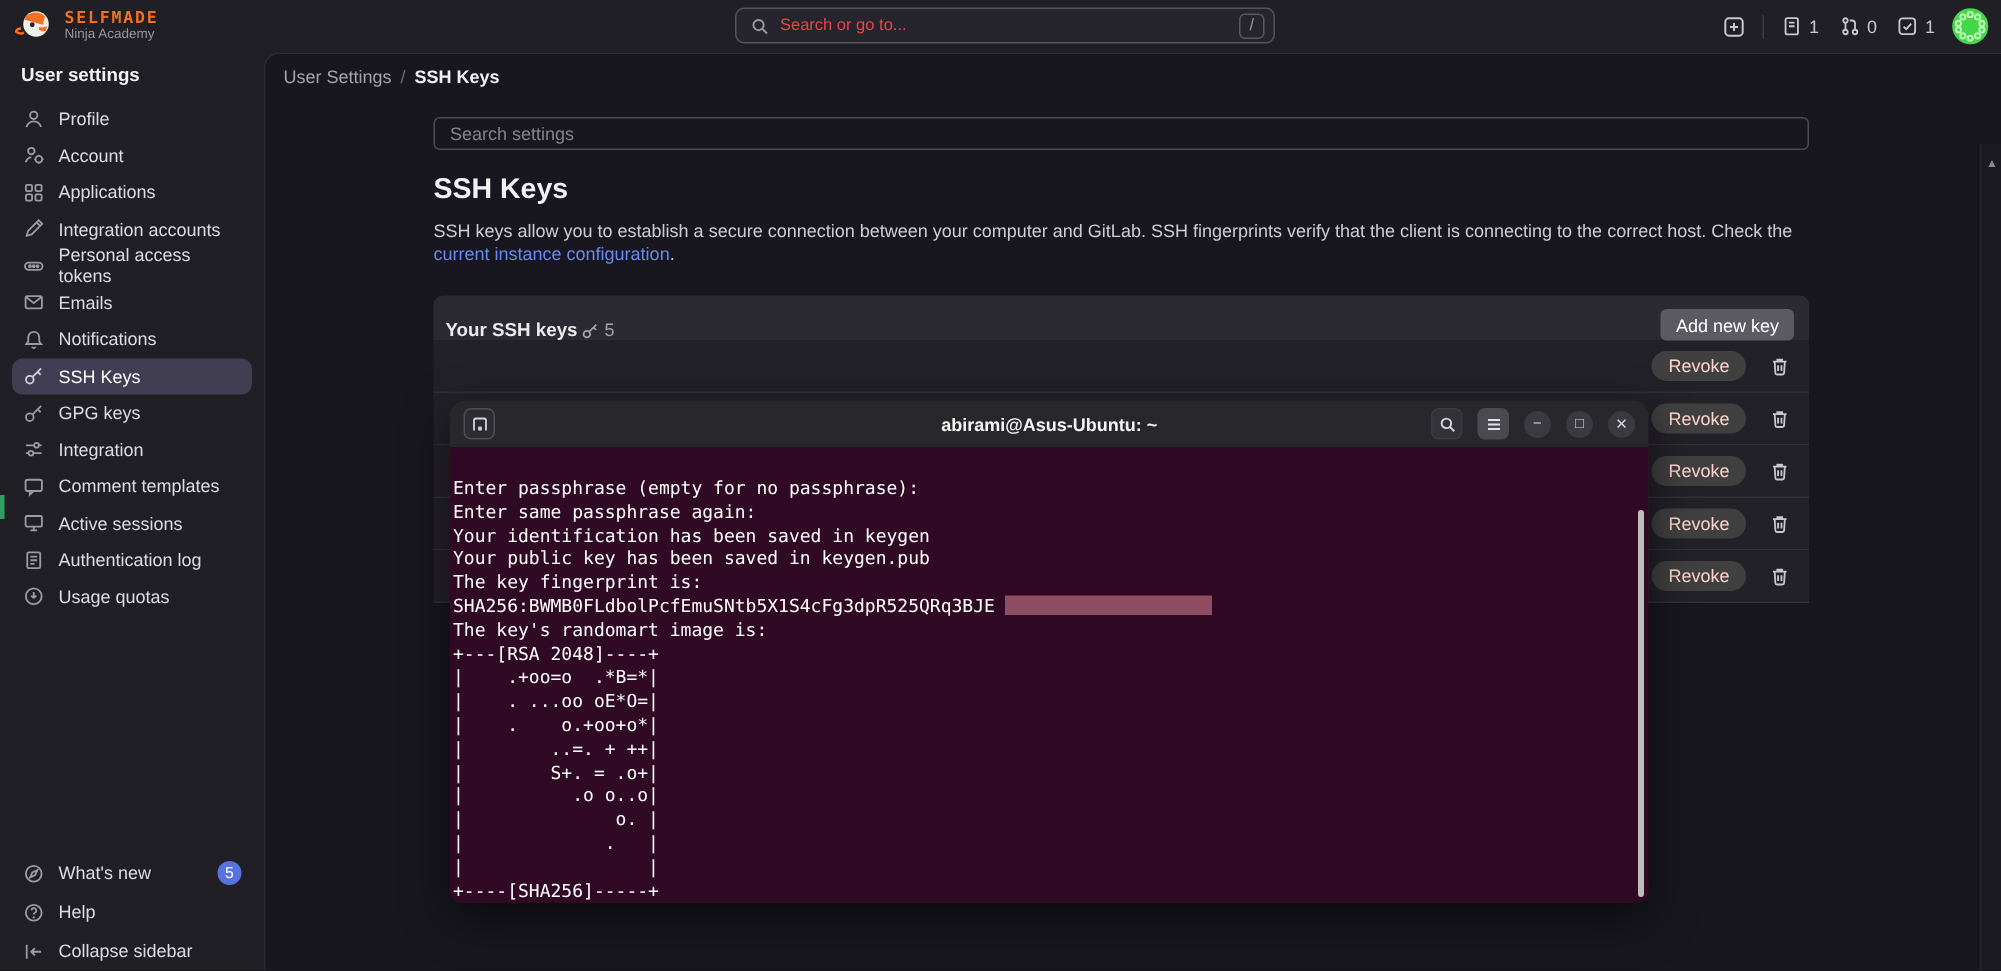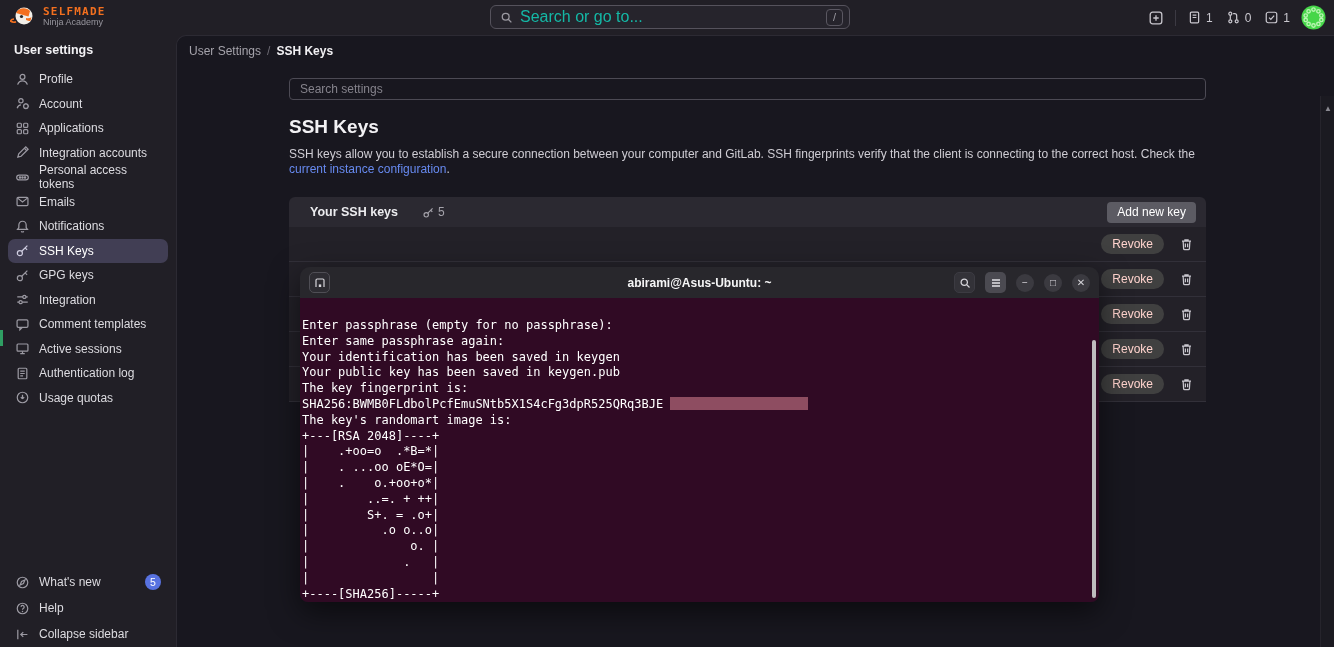--- a/index.html
+++ b/index.html
@@ -8,21 +8,21 @@
     background:#211f26;font-family:"Liberation Sans",sans-serif;color:#ececef;font-size:12px;}
 
   
   #topbar{position:absolute;left:0;top:0;width:1334px;height:35px;background:#211f26;}
   #brand{position:absolute;left:10px;top:3px;display:flex;align-items:center;gap:6px;}
   #brand .btxt{line-height:1.05;}
   .brand-name{font-weight:bold;font-size:11px;letter-spacing:1.2px;color:#f4701f;font-family:"DejaVu Sans Mono",monospace;}
   .brand-sub{font-size:9px;color:#97959d;}
   #global-search{position:absolute;left:490px;top:5px;width:360px;height:24px;background:#26242c;
     border:1px solid #55525c;border-radius:6px;display:flex;align-items:center;padding:0 6px 0 9px;gap:7px;cursor:text;}
-  #global-search .ph{color:#14b8a6;font-size:16px;flex:1;}
+  #global-search .ph{color:#ef4444;font-size:11px;flex:1;}
   .slash-hint{width:17px;height:17px;border:1px solid #5a5761;border-radius:4px;color:#9b99a1;
     display:flex;align-items:center;justify-content:center;font-size:11px;}
   #topbar-right{position:absolute;right:8px;top:0;height:35px;display:flex;align-items:center;gap:11px;}
   .tb-divider{width:1px;height:16px;background:#3c3a43;}
   .counter{display:flex;align-items:center;gap:4px;color:#cac8cf;}
   .icon-btn{display:flex;align-items:center;justify-content:center;color:#cac8cf;cursor:pointer;}
   #avatar{width:25px;height:25px;border-radius:50%;}
 
   
   #sidebar{position:absolute;left:0;top:35px;width:176px;height:612px;background:#211f26;}
@@ -47,22 +47,22 @@
   #breadcrumb .bc-b{color:#f1f0f3;font-weight:bold;}
   #settings-search{position:absolute;left:112px;top:42px;width:917px;height:22px;background:transparent;
     border:1px solid #4c4a54;border-radius:4px;color:#ececef;padding:0 10px;font-size:12px;outline:none;}
   #settings-search::placeholder{color:#85838c;}
   #page-title{position:absolute;left:112px;top:80px;font-size:19px;font-weight:bold;color:#f2f1f4;}
   #page-desc{position:absolute;left:112px;top:111px;width:910px;line-height:15px;color:#cfcdd4;font-size:12px;}
   #page-desc a{color:#678af0;text-decoration:none;cursor:pointer;}
 
   
   #panel{position:absolute;left:112px;top:161px;width:917px;height:241px;border-radius:6px 6px 0 0;}
-  #panel-head{height:30px;background:#2b2931;border-radius:6px 6px 0 0;display:flex;align-items:center;
-    padding:0 10px 0 21px;gap:24px;}
+  #panel-head{height:30px;background:#2b2931;border-radius:6px 6px 0 0;display:flex;align-items:flex-end;
+    padding:0 10px 0 8px;gap:2px;}
   #panel-head .ph-title{font-weight:bold;font-size:12.5px;}
   #panel-head .ph-count{color:#a5a3ab;display:flex;align-items:center;gap:3px;}
   #add-key-btn{margin-left:auto;height:21px;background:#5c5b63;border:none;border-radius:4px;color:#fff;
     padding:0 10px;font-size:12px;cursor:pointer;font-family:inherit;}
   #table-head{height:36px;background:#1d1b23;border-top:1px solid #3a3840;border-bottom:1px solid #3a3840;
     display:grid;grid-template-columns:135px 263px 150px 95px 95px 88px 1fr;align-items:center;
     padding:0 14px;font-weight:bold;font-size:12px;color:#ececef;}
   #table-head .c-center{text-align:center;}
   #table-head .c-right{text-align:right;}
   #table-rows .t-row{height:35px;background:#232128;border-bottom:1px solid #323039;

